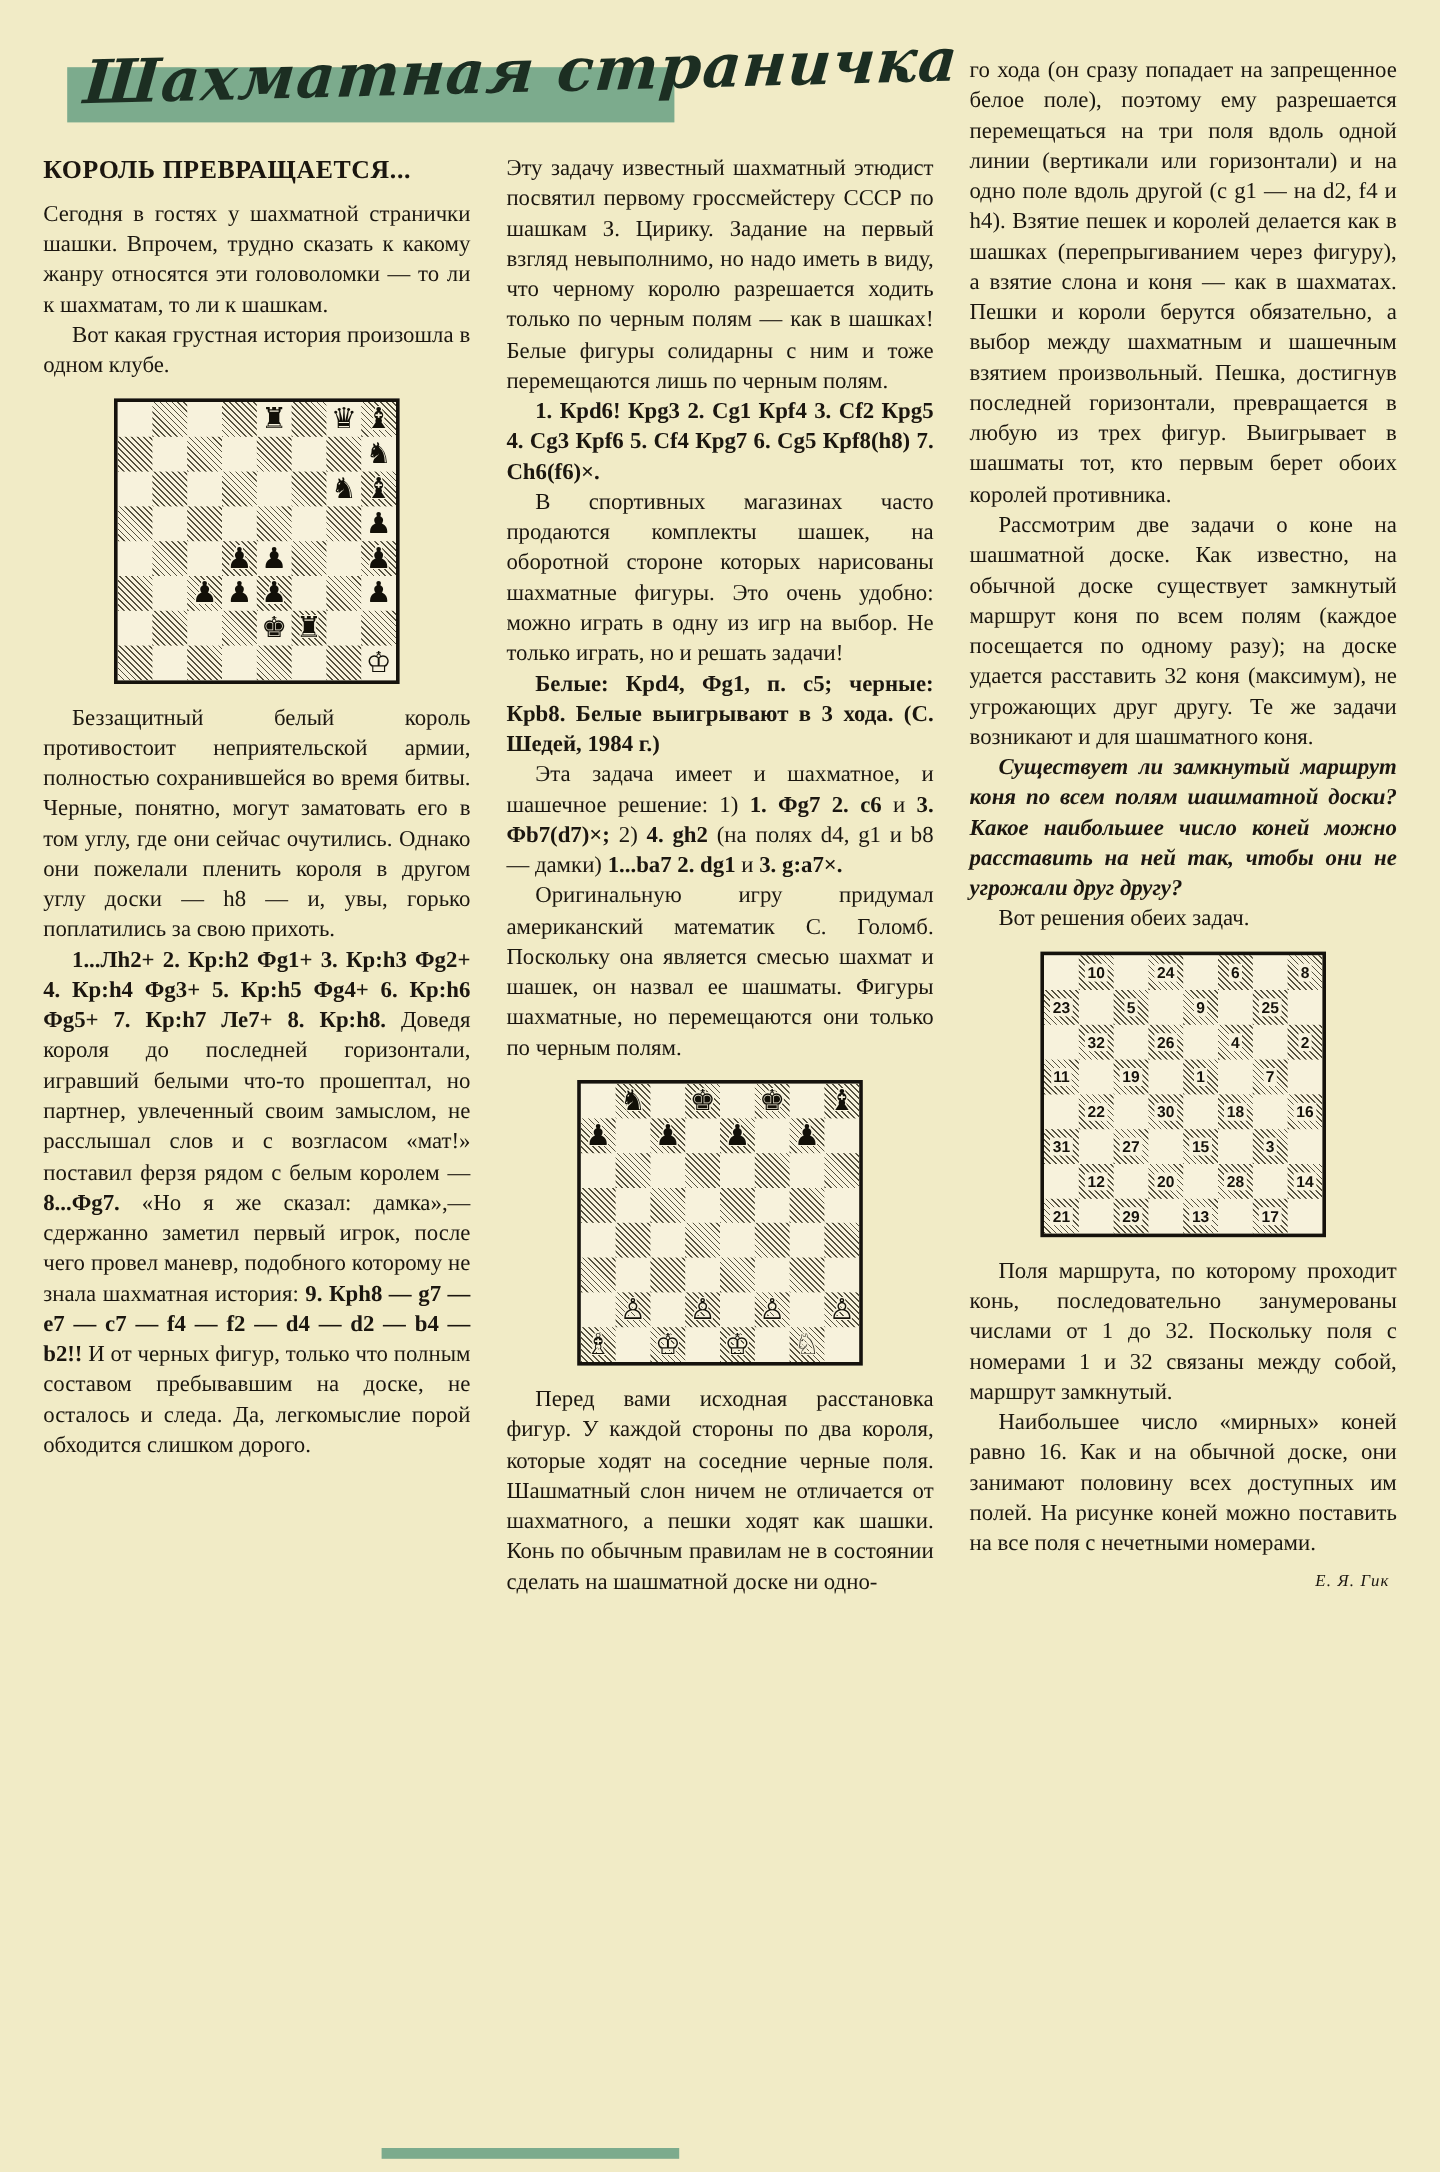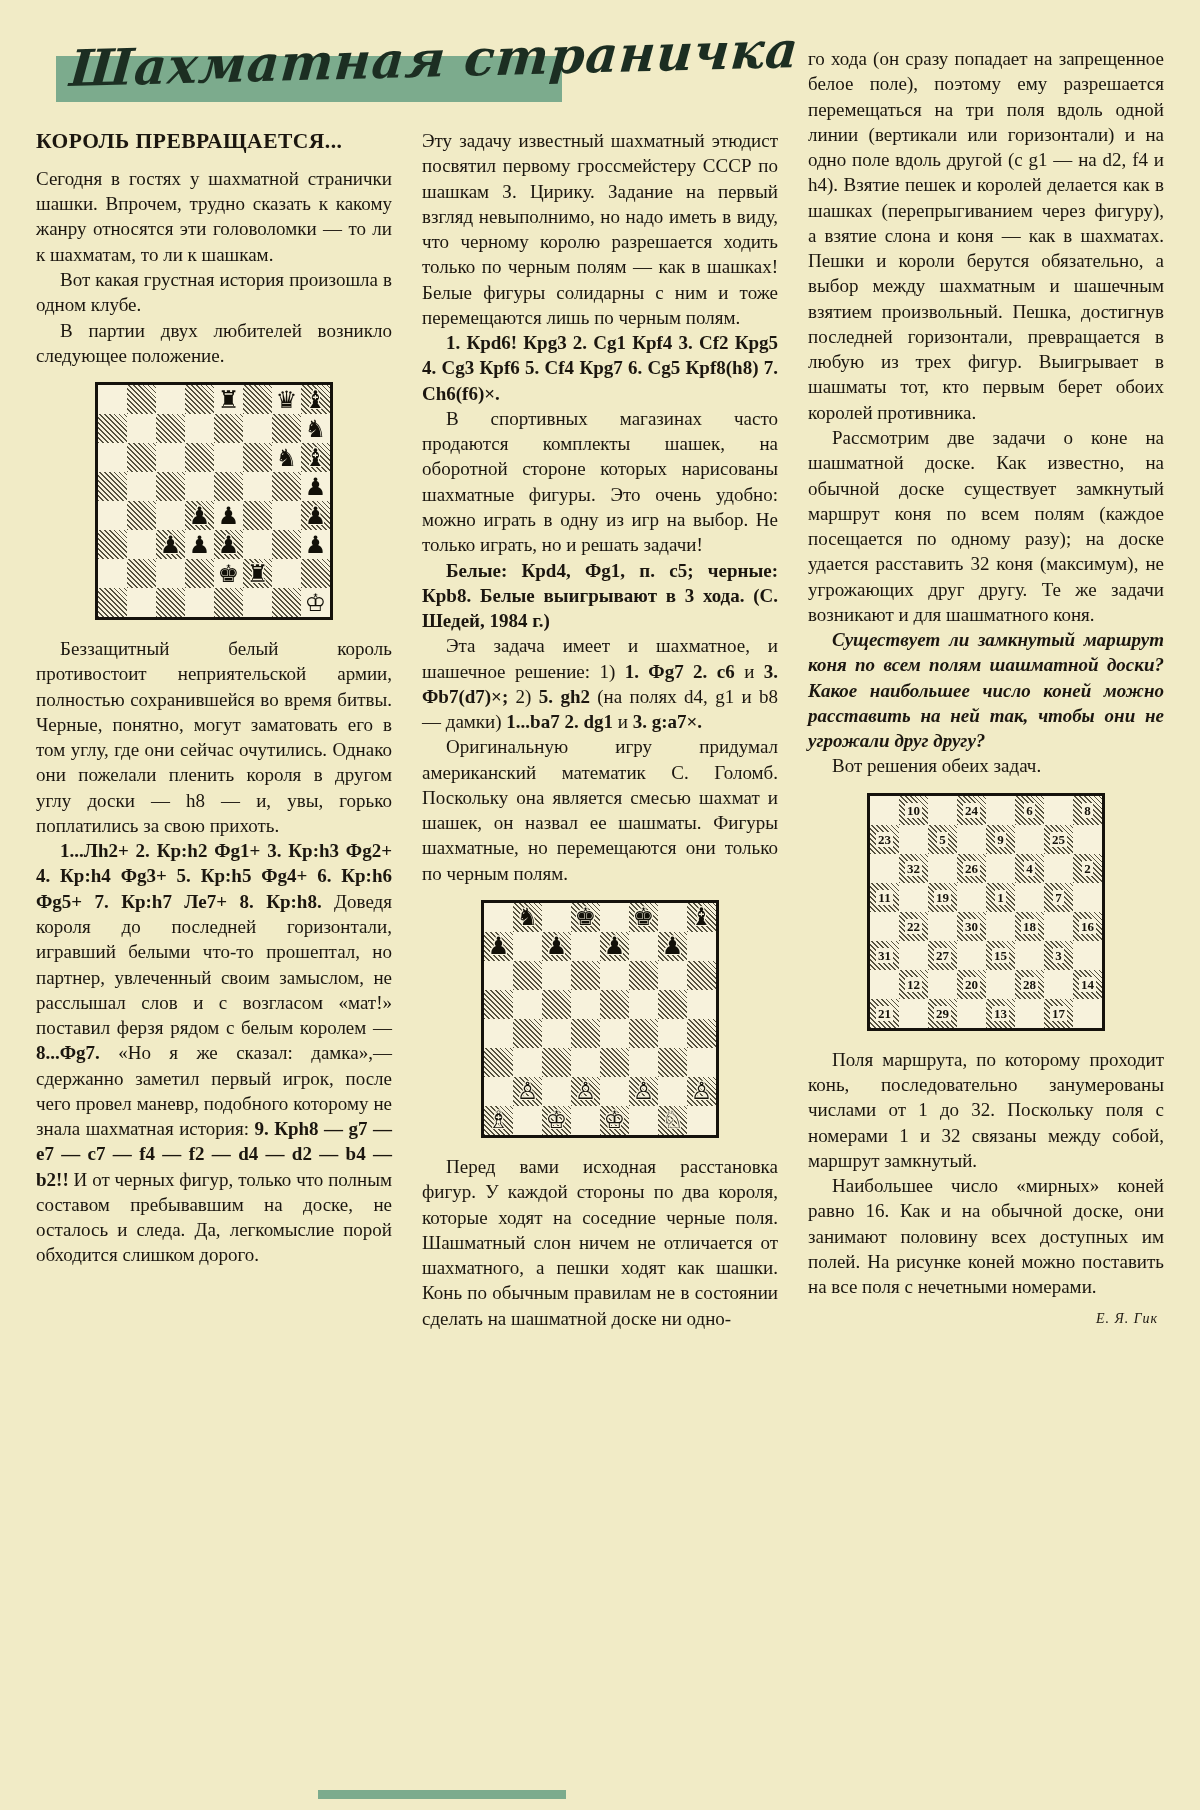--- a/index.html
+++ b/index.html
@@ -65,21 +65,21 @@
   .piece{
     font-family:"DejaVu Sans",sans-serif;
     font-size:24px;line-height:1;color:#121008;
     text-shadow:
       -1px 0 var(--boardlight),1px 0 var(--boardlight),
       0 -1px var(--boardlight),0 1px var(--boardlight),
       -1px -1px var(--boardlight),1px 1px var(--boardlight),
       1px -1px var(--boardlight),-1px 1px var(--boardlight);
   }
   .num{
-    font-family:Liberation Serif, serif;
+    font-family:Liberation Sans, sans-serif;
     font-weight:bold;font-size:13px;line-height:15px;
     background:var(--boardlight);padding:0 2px;color:#14110a;
   }
   .signature{
     text-align:right;font-style:italic;font-size:14px;
     margin-top:12px;padding-right:6px;letter-spacing:1px;
   }
   .bottom-rule{
     position:absolute;left:318px;top:1790px;width:248px;height:9px;
     background:var(--green);
@@ -91,21 +91,20 @@
 <div class="page">
   <div class="banner"></div>
   <div class="script-title">Шахматная страничка</div>
   <div class="columns">
     <div class="col pad-top">
         <div class="title">
           <div>КОРОЛЬ ПРЕВРАЩАЕТСЯ...</div>
         </div>
         <p class="para noindent"><span>Сегодня в гостях у шахматной странички шашки. Впрочем, трудно сказать к какому жанру относятся эти головоломки — то ли к шахматам, то ли к шашкам.</span></p>
         <p class="para"><span>Вот какая грустная история произошла в одном клубе.</span></p>
-        <p class="para"><span>В партии двух любителей возникло следующее положение.</span></p>
         <div class="board-wrap">
           <div class="board">
             <div class="cell"></div>
             <div class="cell dark"></div>
             <div class="cell"></div>
             <div class="cell dark"></div>
             <div class="cell">
               <span class="piece">♜</span>
             </div>
             <div class="cell dark"></div>
@@ -202,21 +201,21 @@
           </div>
         </div>
         <p class="para"><span>Беззащитный белый король противостоит неприятельской армии, полностью сохранившейся во время битвы. Черные, понятно, могут заматовать его в том углу, где они сейчас очутились. Однако они пожелали пленить короля в другом углу доски — h8 — и, увы, горько поплатились за свою прихоть.</span></p>
         <p class="para"><span class="b">1...Лh2+ 2. Кр:h2 Фg1+ 3. Кр:h3 Фg2+ 4. Кр:h4 Фg3+ 5. Кр:h5 Фg4+ 6. Кр:h6 Фg5+ 7. Кр:h7 Ле7+ 8. Кр:h8.</span><span> Доведя короля до последней горизонтали, игравший белыми что-то прошептал, но партнер, увлеченный своим замыслом, не расслышал слов и с возгласом «мат!» поставил ферзя рядом с белым королем — </span><span class="b">8...Фg7.</span><span> «Но я же сказал: дамка»,— сдержанно заметил первый игрок, после чего провел маневр, подобного которому не знала шахматная история: </span><span class="b">9. Крh8 — g7 — e7 — c7 — f4 — f2 — d4 — d2 — b4 — b2!!</span><span> И от черных фигур, только что полным составом пребывавшим на доске, не осталось и следа. Да, легкомыслие порой обходится слишком дорого.</span></p>
       </div>
     <div class="col pad-top">
         <p class="para noindent"><span>Эту задачу известный шахматный этюдист посвятил первому гроссмейстеру СССР по шашкам З. Цирику. Задание на первый взгляд невыполнимо, но надо иметь в виду, что черному королю разрешается ходить только по черным полям — как в шашках! Белые фигуры солидарны с ним и тоже перемещаются лишь по черным полям.</span></p>
         <p class="para"><span class="b">1. Крd6! Крg3 2. Сg1 Крf4 3. Сf2 Крg5 4. Сg3 Крf6 5. Сf4 Крg7 6. Сg5 Крf8(h8) 7. Сh6(f6)×.</span></p>
         <p class="para"><span>В спортивных магазинах часто продаются комплекты шашек, на оборотной стороне которых нарисованы шахматные фигуры. Это очень удобно: можно играть в одну из игр на выбор. Не только играть, но и решать задачи!</span></p>
         <p class="para"><span class="b">Белые: Крd4, Фg1, п. c5; черные: Крb8. Белые выигрывают в 3 хода. (С. Шедей, 1984 г.)</span></p>
-        <p class="para"><span>Эта задача имеет и шахматное, и шашечное решение: 1) </span><span class="b">1. Фg7 2. c6</span><span> и </span><span class="b">3. Фb7(d7)×;</span><span> 2) </span><span class="b">5. gh2</span><span> (на полях d4, g1 и b8 — дамки) </span><span class="b">1...ba7 2. dg1</span><span> и </span><span class="b">3. g:a7×.</span></p>
+        <p class="para"><span>Эта задача имеет и шахматное, и шашечное решение: 1) </span><span class="b">1. Фg7 2. c6</span><span> и </span><span class="b">3. Фb7(d7)×;</span><span> 2) </span><span class="b">4. gh2</span><span> (на полях d4, g1 и b8 — дамки) </span><span class="b">1...ba7 2. dg1</span><span> и </span><span class="b">3. g:a7×.</span></p>
         <p class="para"><span>Оригинальную игру придумал американский математик С. Голомб. Поскольку она является смесью шахмат и шашек, он назвал ее шашматы. Фигуры шахматные, но перемещаются они только по черным полям.</span></p>
         <div class="board-wrap">
           <div class="board">
             <div class="cell"></div>
             <div class="cell dark">
               <span class="piece">♞</span>
             </div>
             <div class="cell"></div>
             <div class="cell dark">
               <span class="piece">♚</span>

